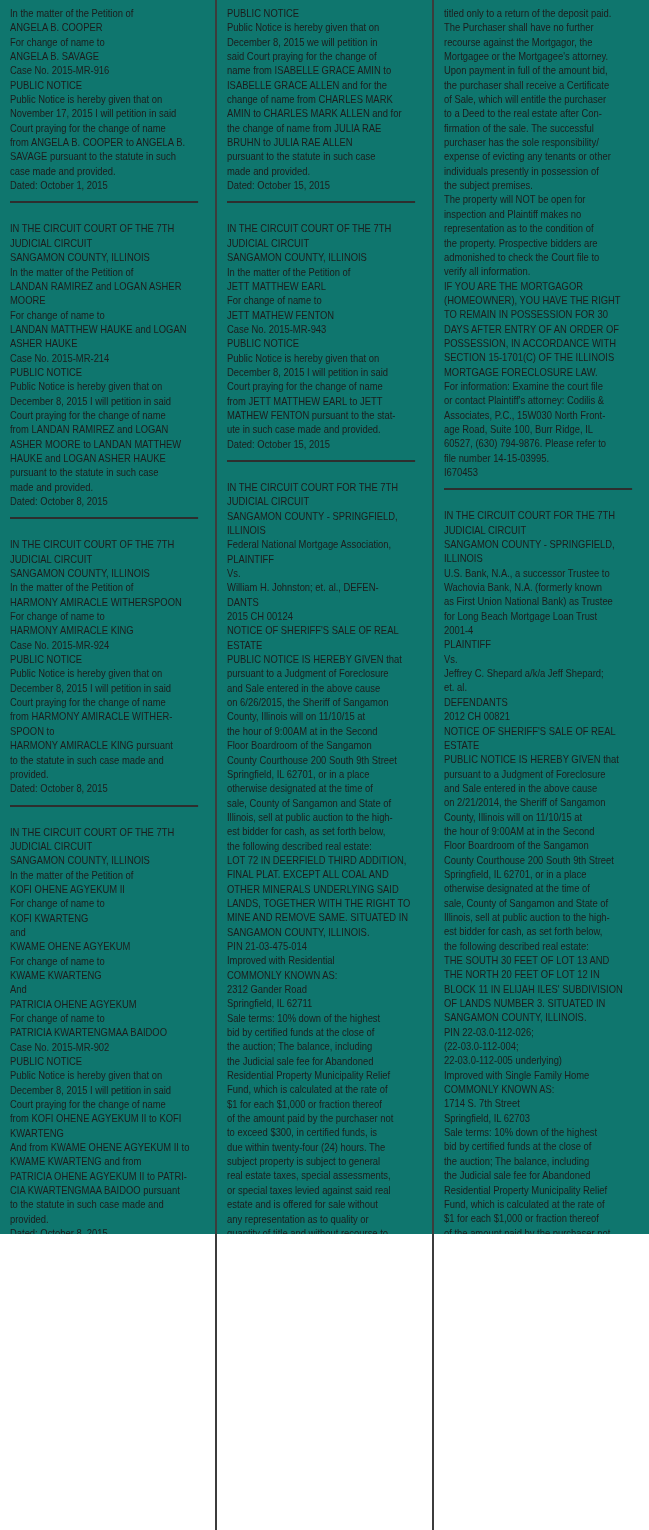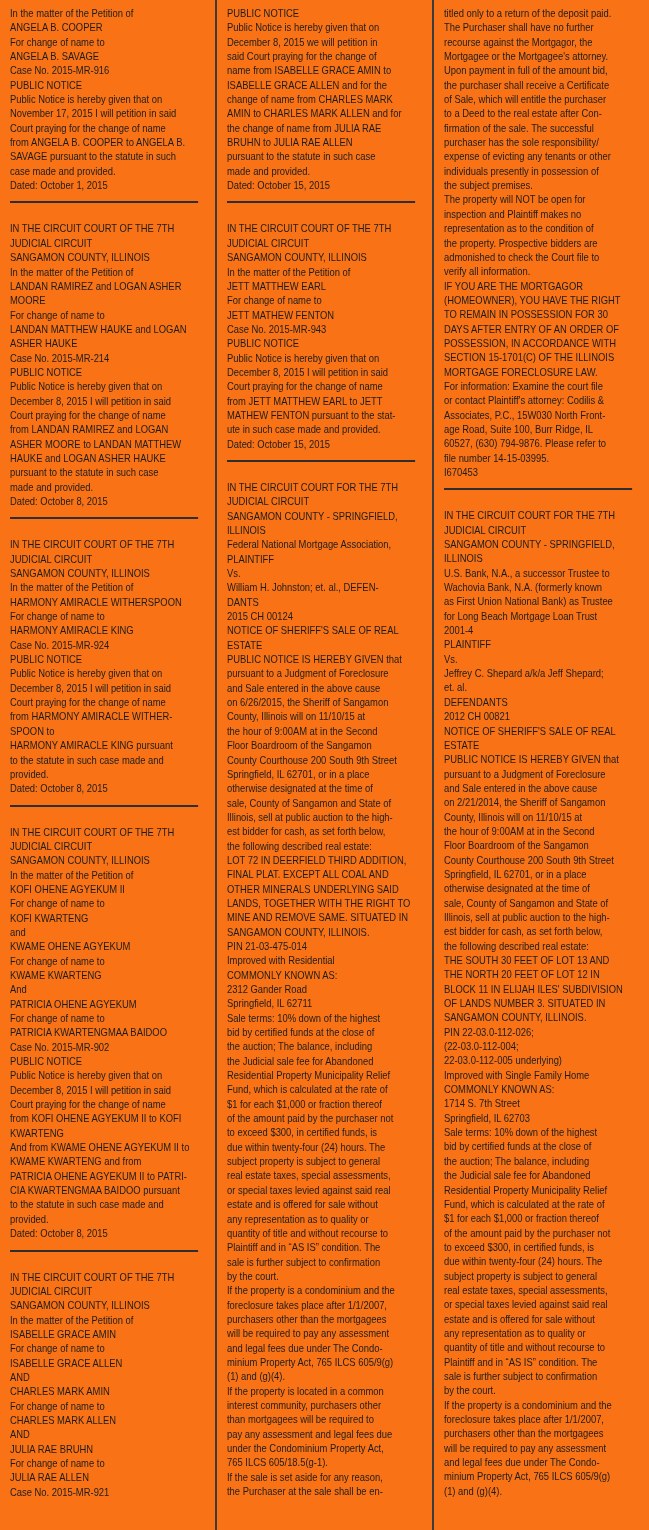--- a/index.html
+++ b/index.html
@@ -1,22 +1,22 @@
 <!DOCTYPE html>
 <html><head>
 <meta charset="utf-8">
 <style>
   html, body { margin: 0; padding: 0; background: #ffffff; }
   body {
     width: 649px; height: 1530px; overflow: hidden;
     font-family: "Liberation Sans", "DejaVu Sans", sans-serif;
   }
   .page {
-    display: flex; width: 649px; height: 1530px;
-    color: #1c1c1c; background: #f97316;
+    display: flex; width: 649px; height: 1234px;
+    color: #1c1c1c; background: #0f766e;
   }
   .col {
     box-sizing: border-box;
     width: 215px;
     padding: 6px 0 0 10px;
     overflow: hidden;
   }
   .vrule {
     width: 2px; height: 1530px;
     background: #3c3c3c;

